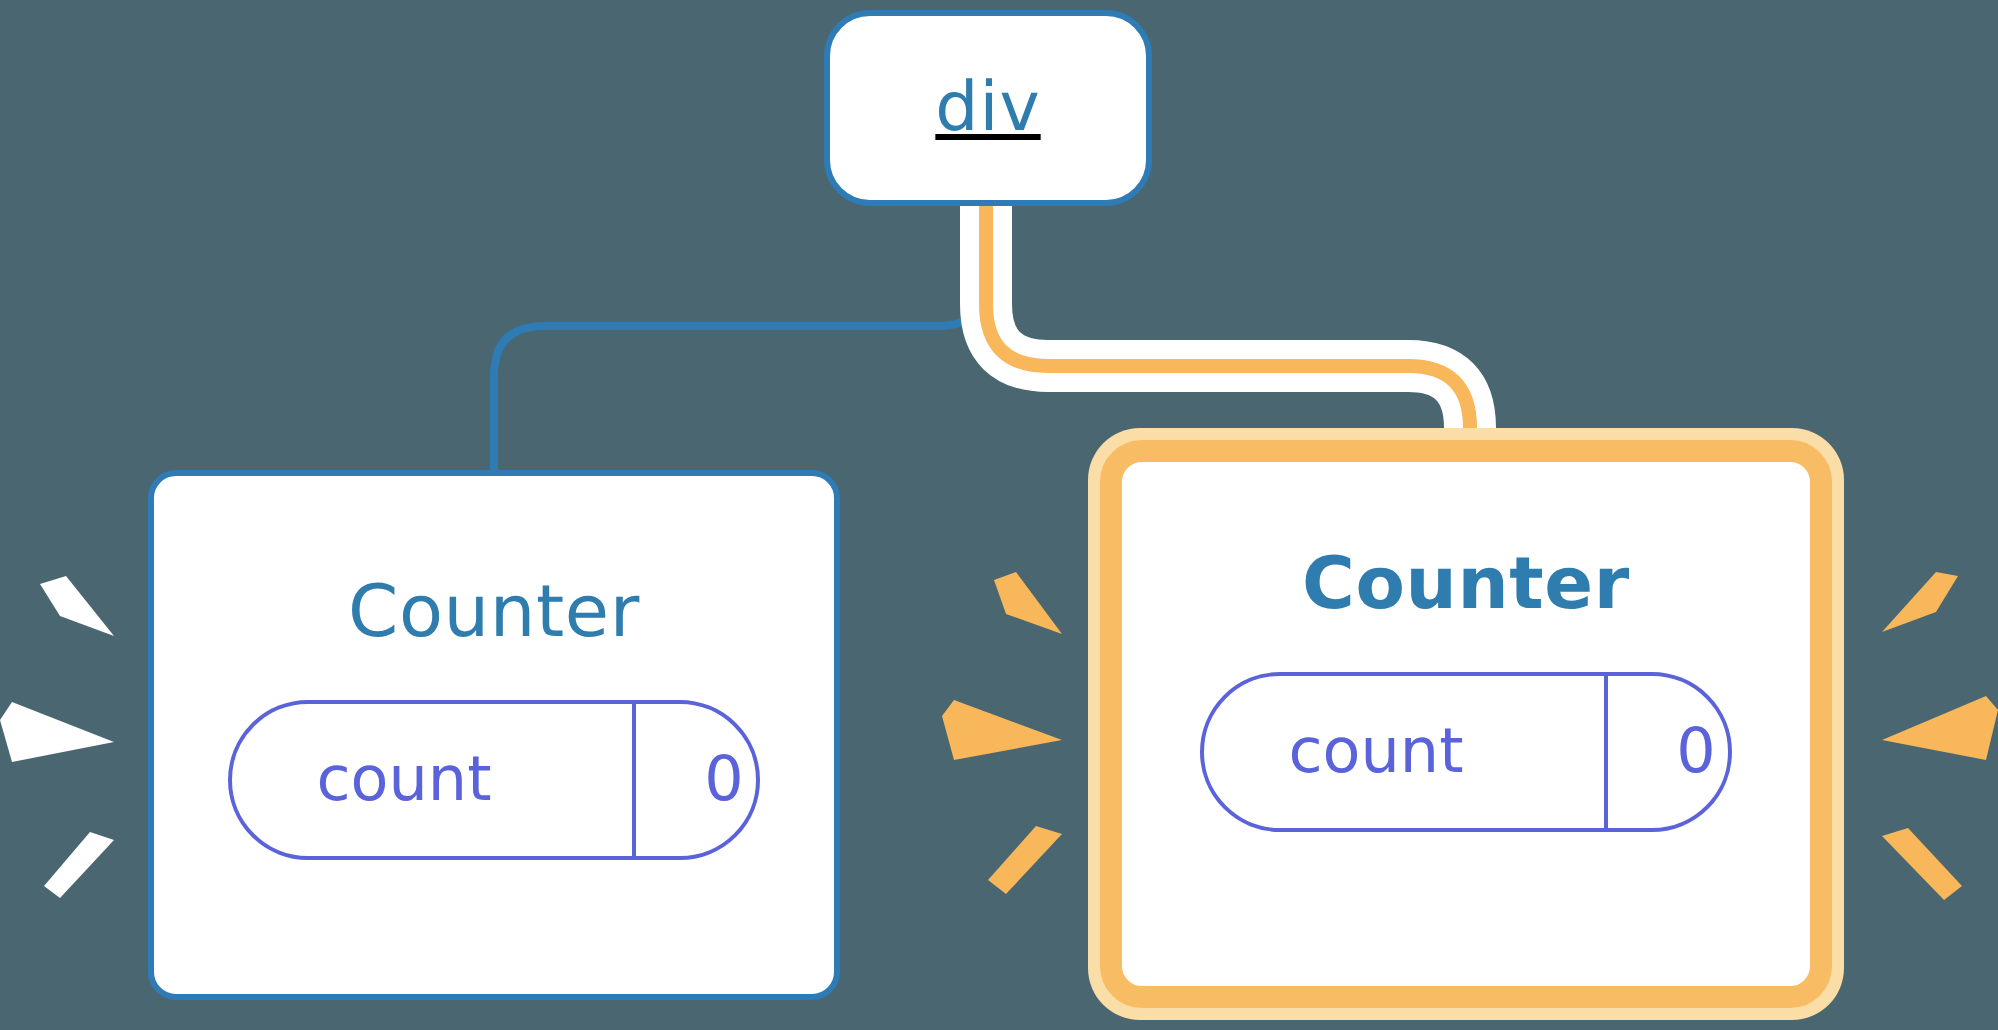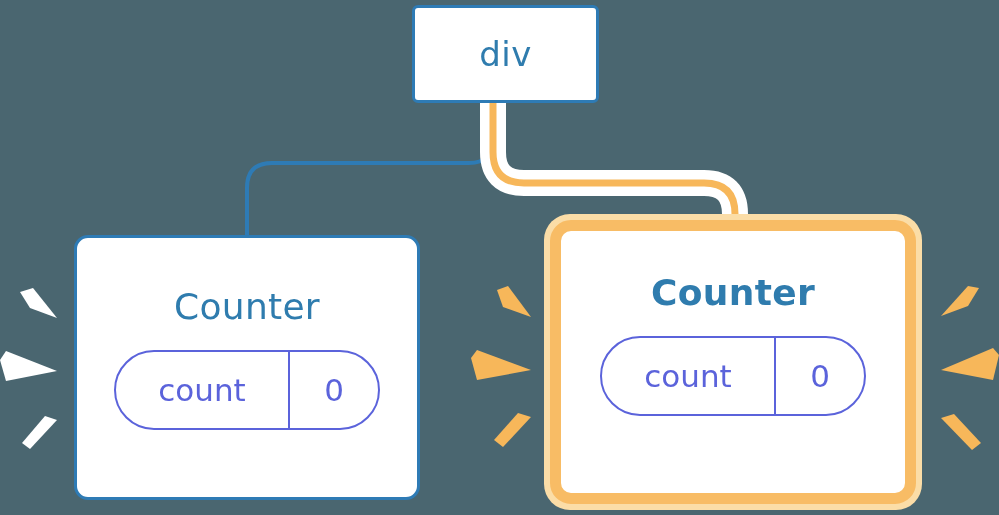--- a/index.html
+++ b/index.html
@@ -30,25 +30,26 @@
     box-sizing: border-box;
     display: flex;
     flex-direction: column;
     align-items: center;
   }
 
   
   #div-node {
     left: 412px;
     top: 5px;
-    width: 187px;
+    width: 164px;
     height: 98px;
     border: 3px solid #2e7bb5;
-    border-radius: 6px;
+    border-radius: 23px;
     justify-content: center;
+    text-decoration: underline;
   }
   #div-node .node-title {
     color: #2f7cae;
     font-size: 34px;
     letter-spacing: 0.5px;
     line-height: 1;
   }
 
   
   #counter-left {
@@ -100,20 +101,21 @@
   
   .pill {
     display: flex;
     align-items: stretch;
     border: 2px solid #5b63db;
     border-radius: 999px;
     height: 80px;
     background: #ffffff;
     box-sizing: border-box;
     overflow: hidden;
+    gap: 28px;
   }
   #counter-left .pill {
     width: 266px;
     margin-top: 25px;
   }
   #counter-right .pill {
     width: 266px;
     margin-top: 25px;
   }
   .pill-key, .pill-val {

